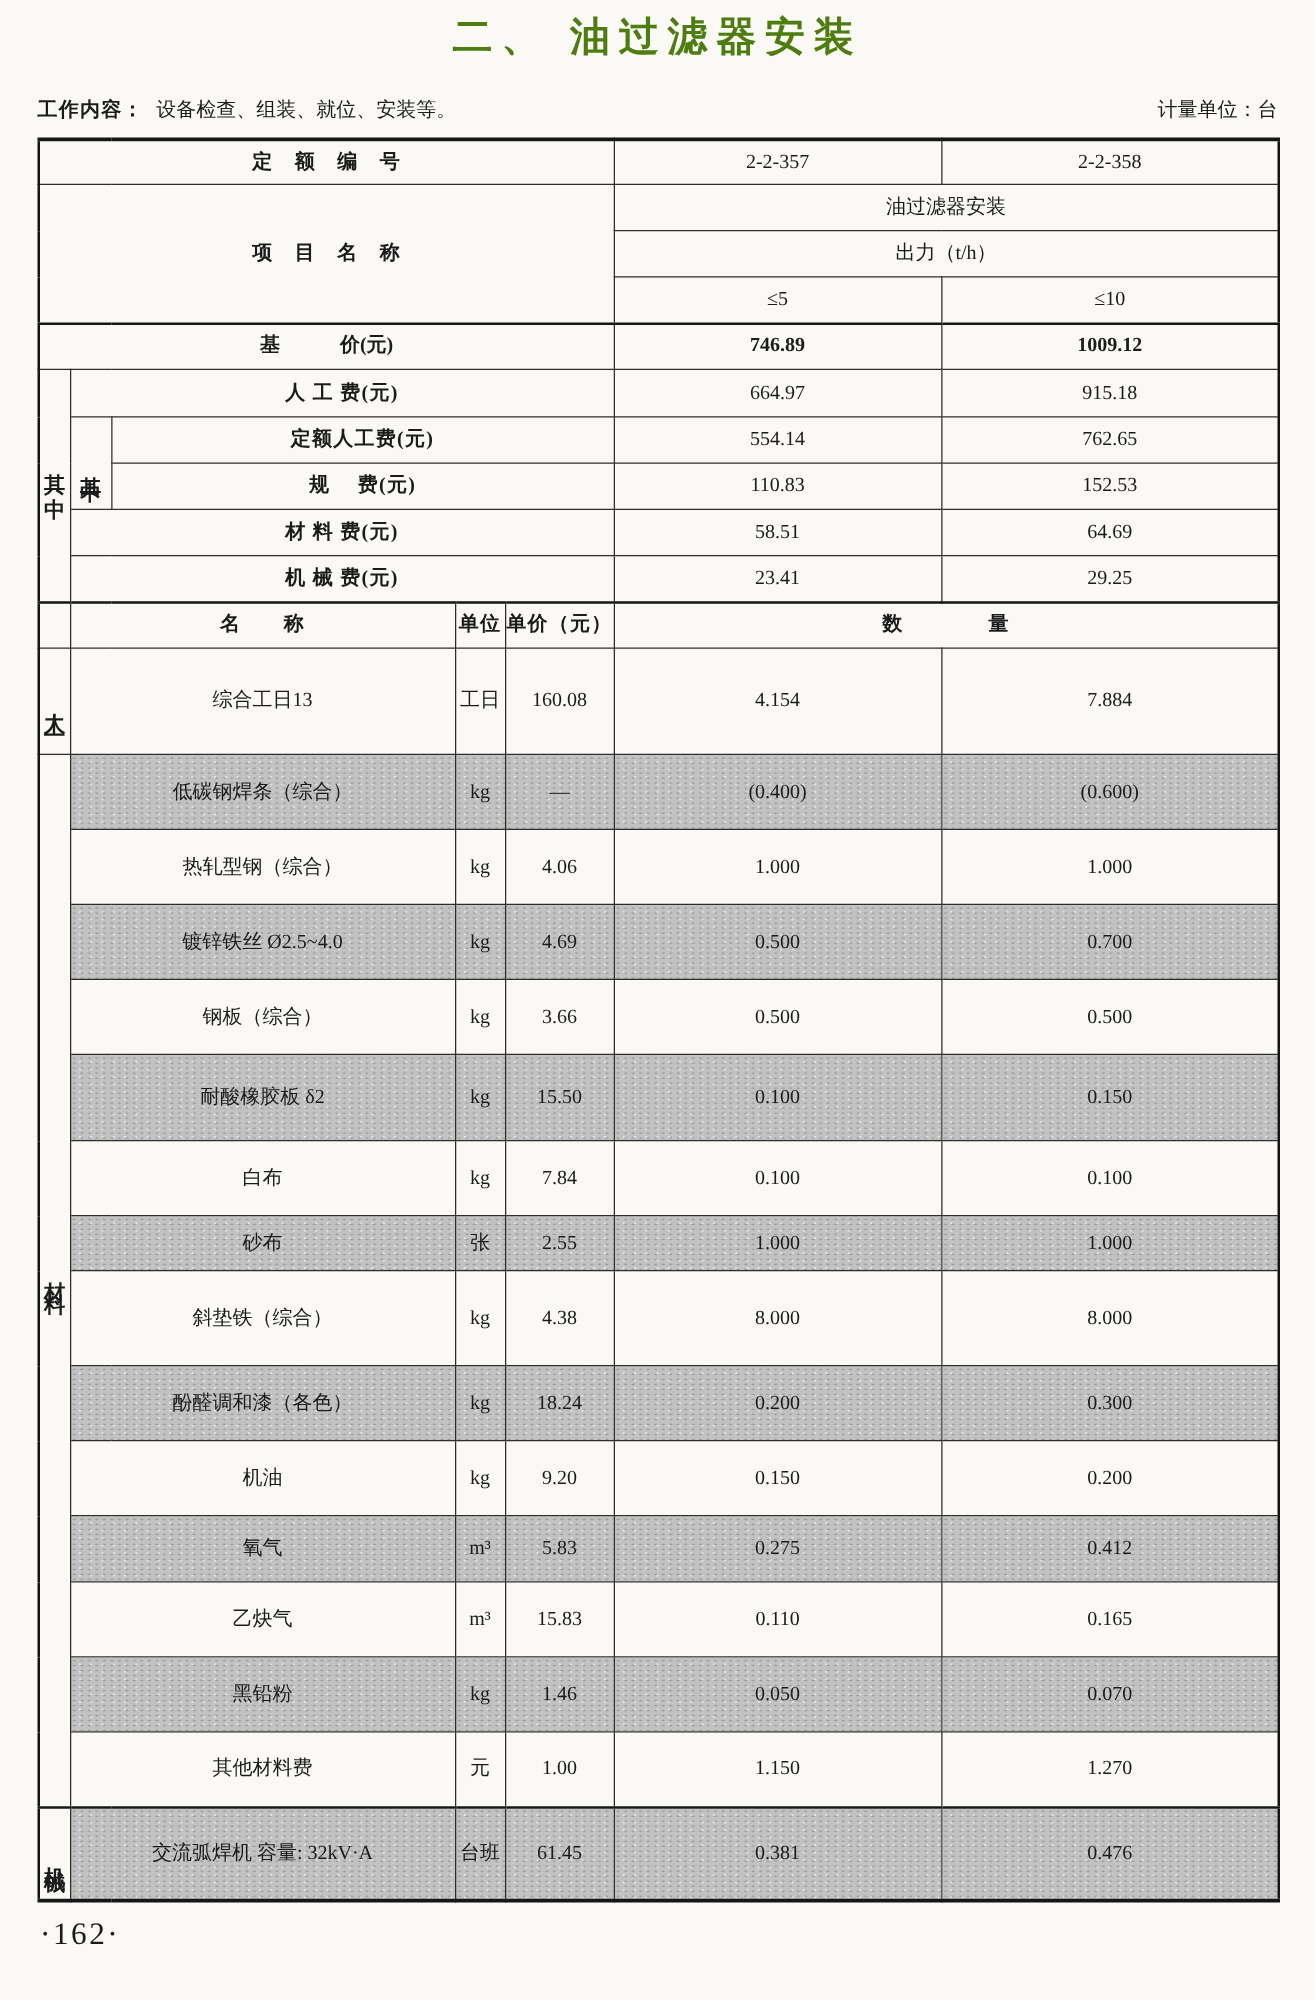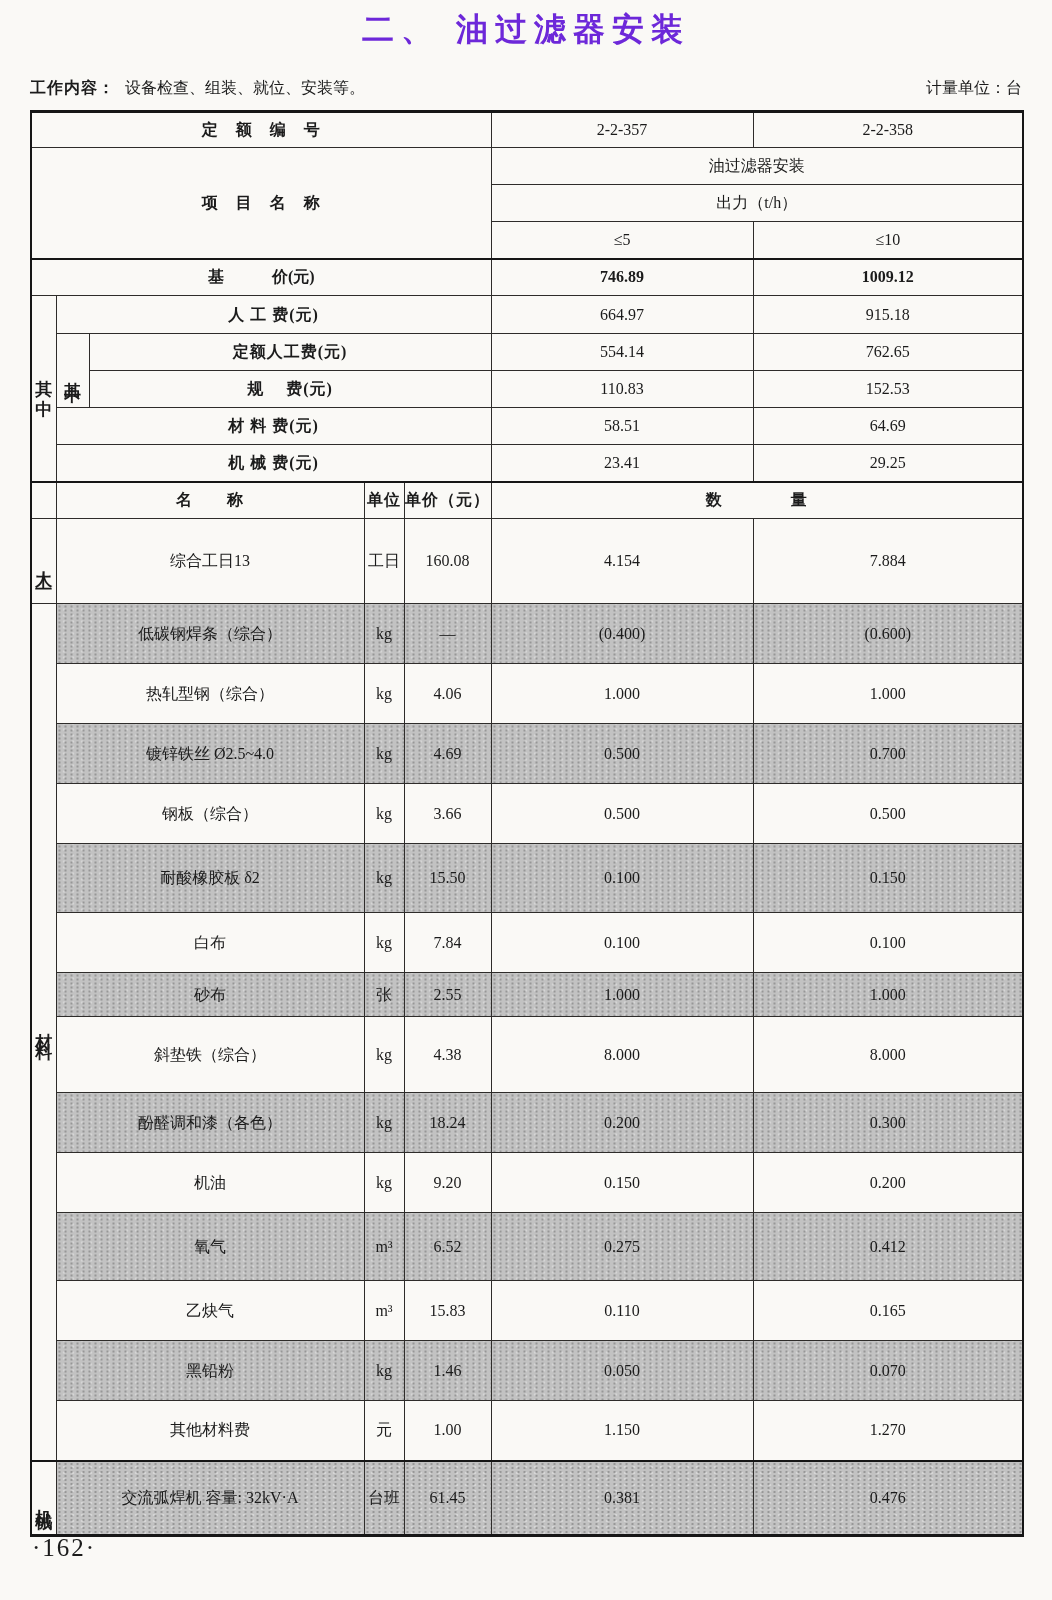--- a/index.html
+++ b/index.html
@@ -6,21 +6,21 @@
   body{background:#ddd;}
   .page{
     position:relative;width:1052px;height:1600px;margin:0 auto;
     background:#faf9f6;
     font-family:"Liberation Serif","DejaVu Serif",serif;
     color:#1b1b1b;overflow:hidden;
   }
   .doc-title{
     position:absolute;top:8px;left:0;width:100%;
     text-align:center;font-size:32px;font-weight:700;letter-spacing:7px;
-    font-family:"Liberation Sans","DejaVu Sans",sans-serif;color:#6d28d9;
+    font-family:"Liberation Sans","DejaVu Sans",sans-serif;color:#4d7c0f;
   }
   .workline{
     position:absolute;top:78px;left:30px;width:992px;
     display:flex;justify-content:space-between;align-items:baseline;
     font-size:16px;
   }
   .workline .lbl{font-weight:700;letter-spacing:1px;}
   .workline .txt{margin-left:10px;}
   table.quota{
     position:absolute;left:30px;top:110px;width:992px;
@@ -215,24 +215,24 @@
       <td>0.200</td>
       <td>0.300</td>
     </tr>
     <tr style="height:60px">
       <td colspan="2" class="name-cell">机油</td>
       <td>kg</td>
       <td>9.20</td>
       <td>0.150</td>
       <td>0.200</td>
     </tr>
-    <tr style="height:68px" class="shaded">
+    <tr style="height:53px" class="shaded">
       <td colspan="2" class="name-cell">氧气</td>
       <td>m³</td>
-      <td>6.52</td>
+      <td>5.83</td>
       <td>0.275</td>
       <td>0.412</td>
     </tr>
     <tr style="height:60px">
       <td colspan="2" class="name-cell">乙炔气</td>
       <td>m³</td>
       <td>15.83</td>
       <td>0.110</td>
       <td>0.165</td>
     </tr>

